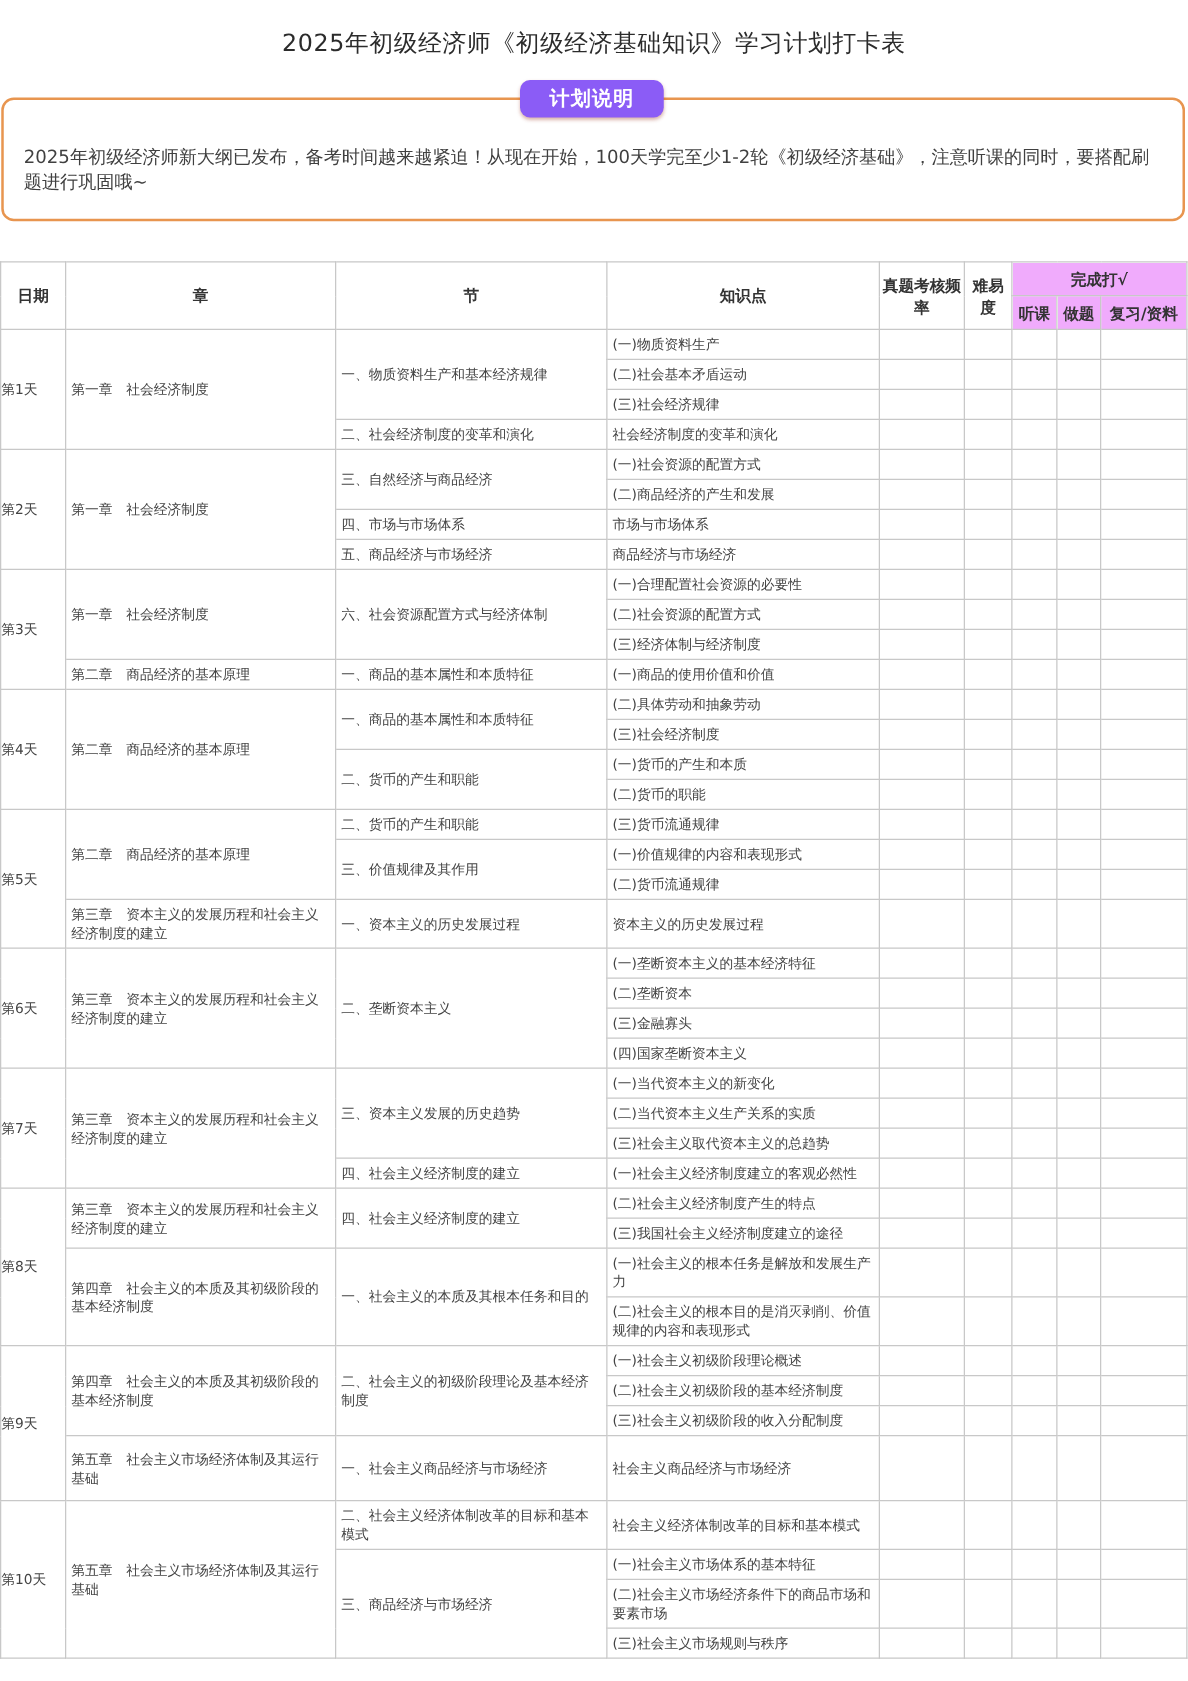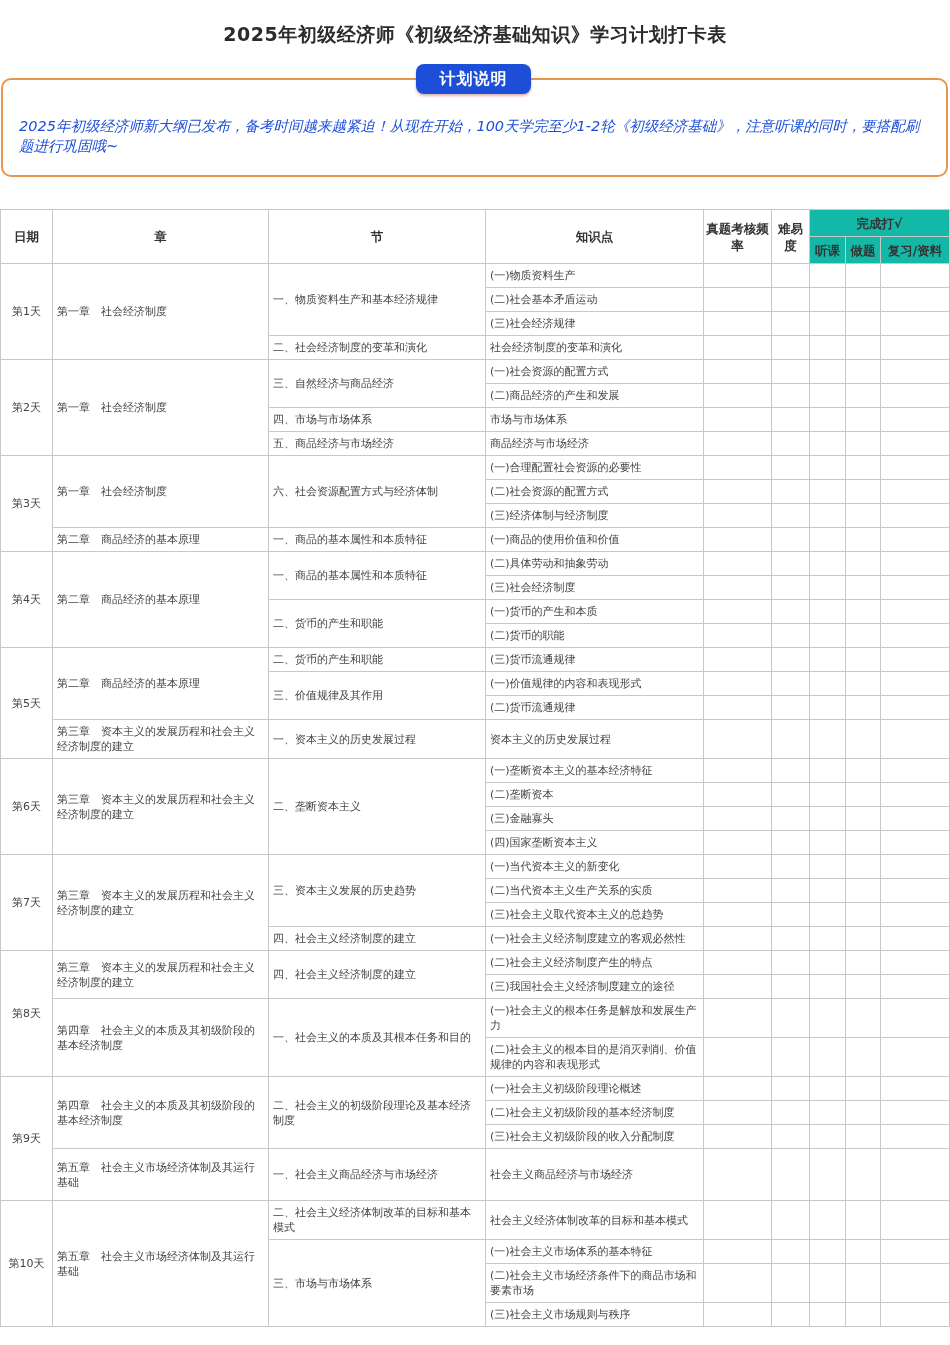--- a/index.html
+++ b/index.html
@@ -1,25 +1,25 @@
 <!DOCTYPE html>
 <html><head>
 <meta charset="utf-8">
 <style>
   * { box-sizing: border-box; margin: 0; padding: 0; }
   body { width: 950px; height: 1345px; background: #ffffff; font-family: "DejaVu Sans", "Liberation Sans", sans-serif; color: #333; position: relative; overflow: hidden; }
-  .title { position: absolute; top: 22px; left: 0; width: 950px; text-align: center; font-size: 19px; font-weight: bold; color: #2b2b2b; letter-spacing: 0.5px; }
+  .title { position: absolute; top: 22px; left: 0; width: 950px; text-align: center; font-size: 19px; font-weight: normal; color: #2b2b2b; letter-spacing: 0.5px; }
   .plan-box { position: absolute; top: 78px; left: 1px; width: 947px; height: 99px; border: 2px solid #e8954f; border-radius: 10px; background: #fff; }
-  .plan-badge { position: absolute; top: 64px; left: 416px; width: 115px; height: 30px; background: #1d4ed8; border-radius: 8px; color: #fff; font-weight: bold; font-size: 16px; text-align: center; line-height: 30px; box-shadow: 0 2px 3px rgba(150,40,20,0.35); letter-spacing: 1px; }
-  .plan-text { position: absolute; top: 36px; left: 16px; width: 910px; font-size: 14.5px; line-height: 20px; color: #1d4ed8; font-style: italic; }
+  .plan-badge { position: absolute; top: 64px; left: 416px; width: 115px; height: 30px; background: #8b5cf6; border-radius: 8px; color: #fff; font-weight: bold; font-size: 16px; text-align: center; line-height: 30px; box-shadow: 0 2px 3px rgba(150,40,20,0.35); letter-spacing: 1px; }
+  .plan-text { position: absolute; top: 36px; left: 16px; width: 910px; font-size: 14.5px; line-height: 20px; color: #404040; }
   table.plan { position: absolute; top: 209px; left: 0; width: 949px; border-collapse: collapse; table-layout: fixed; font-size: 11px; }
   table.plan td, table.plan th { border: 1.5px solid #c8c8c8; color: #444; vertical-align: middle; overflow: hidden; }
   table.plan th { font-weight: bold; font-size: 12.5px; color: #333; text-align: center; background: #fff; line-height: 17px; }
-  table.plan th.done { background: #14b8a6; margin-top: 12px; }
-  td.day { text-align: center; }
+  table.plan th.done { background: #f0abfc; margin-top: 12px; }
+  td.day { }
   td.txt { padding: 0 4px; line-height: 15px; }
 </style>
 </head>
 <body>
 
 <div class="title">2025年初级经济师《初级经济基础知识》学习计划打卡表</div>
 
 <div class="plan-box">
   <div class="plan-text">2025年初级经济师新大纲已发布，备考时间越来越紧迫！从现在开始，100天学完至少1-2轮《初级经济基础》，注意听课的同时，要搭配刷题进行巩固哦~</div>
 </div>
@@ -398,21 +398,21 @@
       <td rowspan="4" class="txt">第五章　社会主义市场经济体制及其运行基础</td>
       <td class="txt">二、社会主义经济体制改革的目标和基本模式</td>
       <td class="txt">社会主义经济体制改革的目标和基本模式</td>
       <td></td>
         <td></td>
         <td></td>
         <td></td>
         <td></td>
     </tr>
     <tr style="height:24px">
-      <td rowspan="3" class="txt">三、市场与市场体系</td>
+      <td rowspan="3" class="txt">三、商品经济与市场经济</td>
       <td class="txt">(一)社会主义市场体系的基本特征</td>
       <td></td>
         <td></td>
         <td></td>
         <td></td>
         <td></td>
     </tr>
     <tr style="height:39px">
       <td class="txt">(二)社会主义市场经济条件下的商品市场和要素市场</td>
       <td></td>

